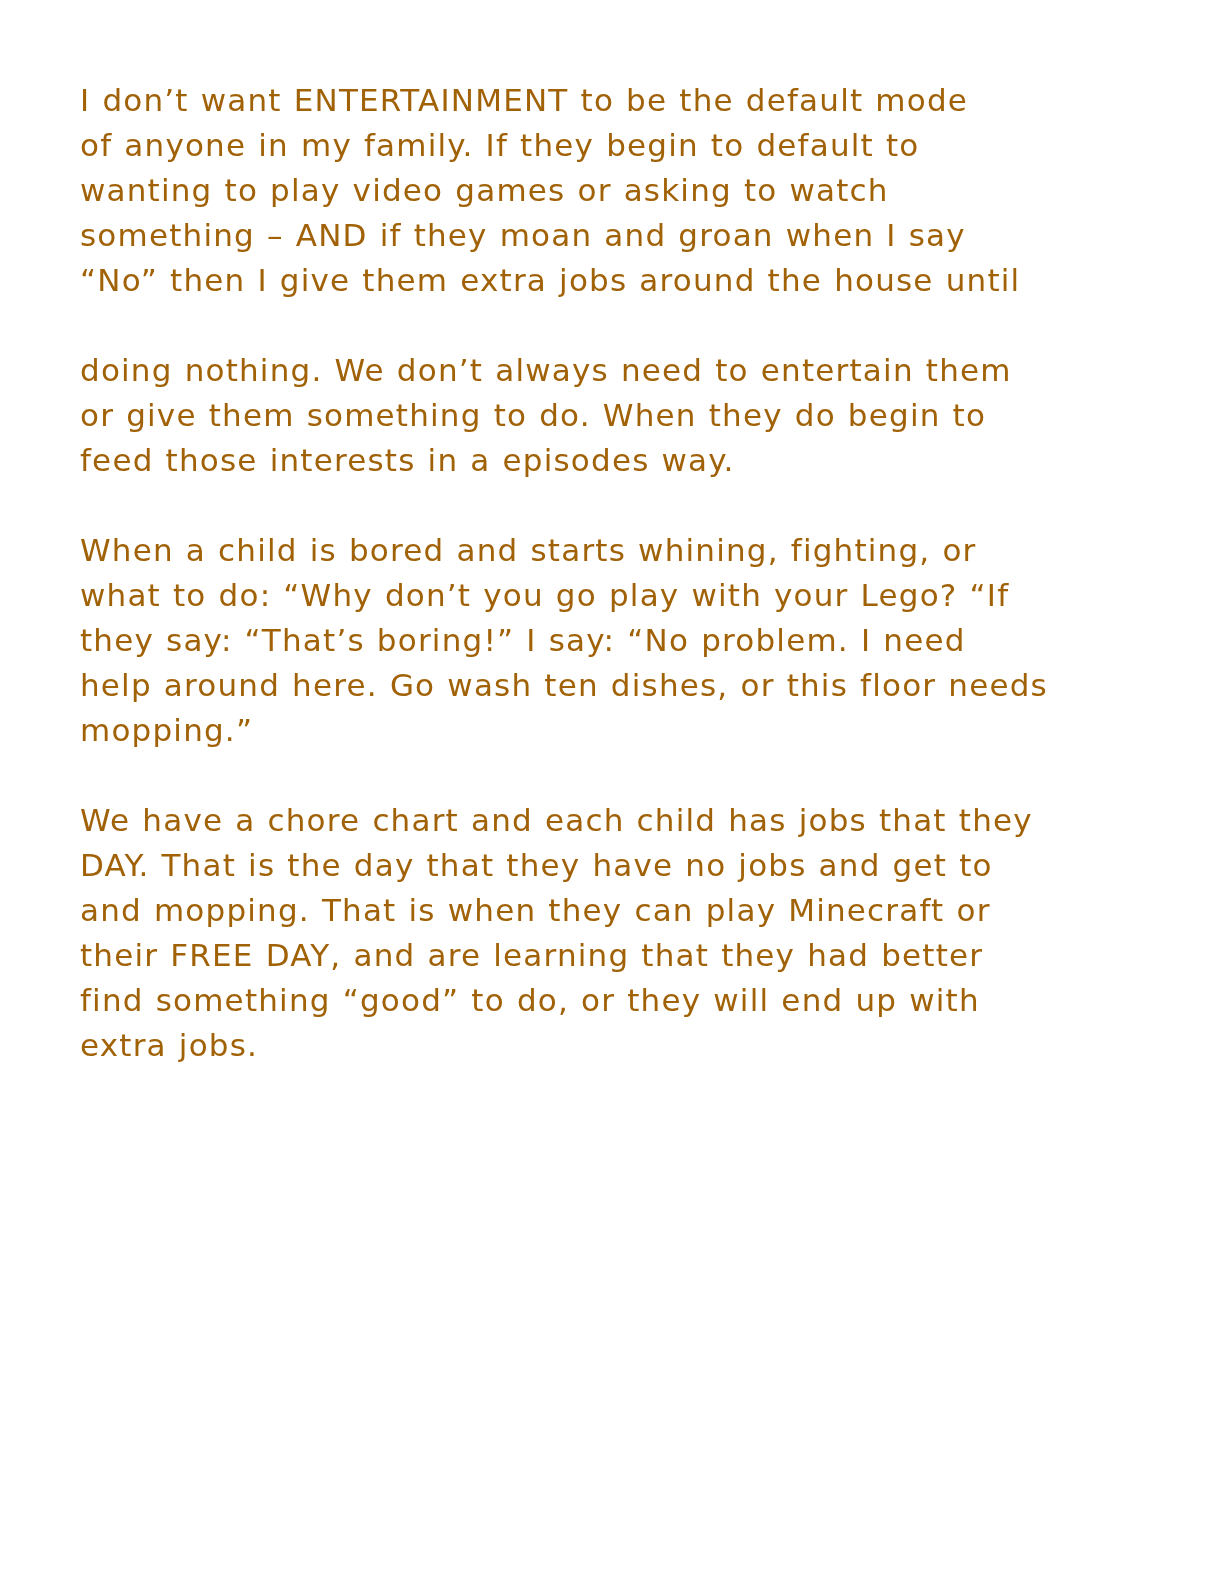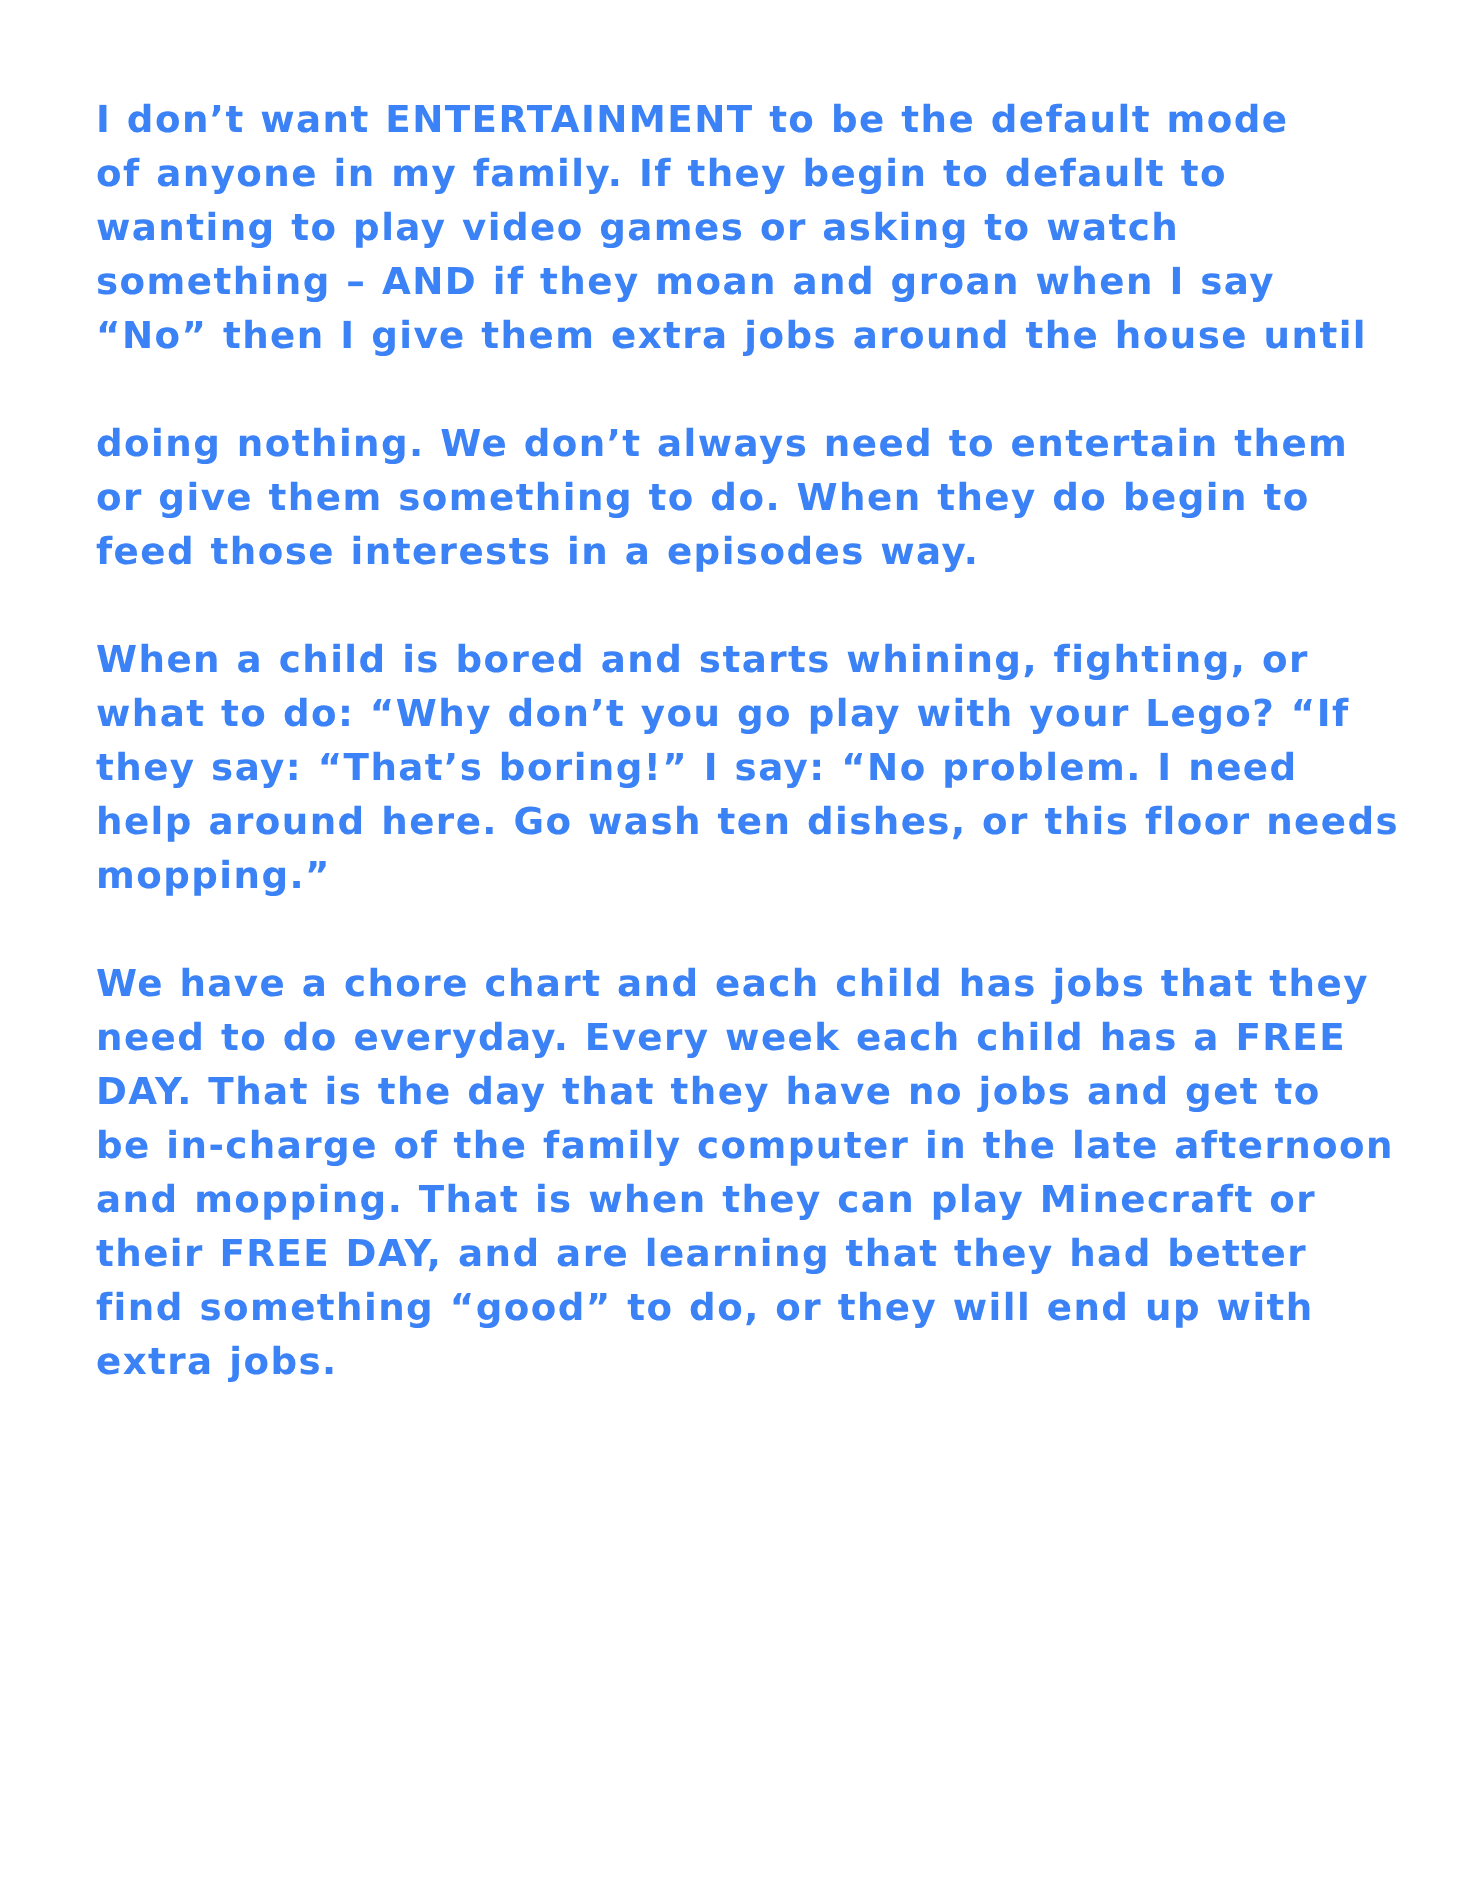--- a/index.html
+++ b/index.html
@@ -11,26 +11,25 @@
       width: 1224px;
       height: 1584px;
       position: relative;
       overflow: hidden;
     }
     .page {
       position: absolute;
       left: 80px;
       top: 78px;
       width: 1080px;
-      color: #3b82f6;
+      color: #a16207;
       font-family: "DejaVu Sans", sans-serif;
       font-size: 31px;
       letter-spacing: 1.2px;
       word-spacing: 1px;
-      font-weight: bold;
     }
     .para {
       margin: 0 0 45px 0;
     }
     .line {
       display: block;
       height: 45px;
       line-height: 45px;
       white-space: nowrap;
     }
@@ -57,22 +56,20 @@
   <p class="para">
     <span class="line">When a child is bored and starts whining, fighting, or</span>
     <span class="line">what to do: “Why don’t you go play with your Lego? “If</span>
     <span class="line">they say: “That’s boring!” I say: “No problem. I need</span>
     <span class="line">help around here. Go wash ten dishes, or this floor needs</span>
     <span class="line">mopping.”</span>
   </p>
 
   <p class="para">
     <span class="line">We have a chore chart and each child has jobs that they</span>
-    <span class="line">need to do everyday. Every week each child has a FREE</span>
     <span class="line">DAY. That is the day that they have no jobs and get to</span>
-    <span class="line">be in-charge of the family computer in the late afternoon</span>
     <span class="line">and mopping. That is when they can play Minecraft or</span>
     <span class="line">their FREE DAY, and are learning that they had better</span>
     <span class="line">find something “good” to do, or they will end up with</span>
     <span class="line">extra jobs.</span>
   </p>
 
 </div>
 
 </body></html>

